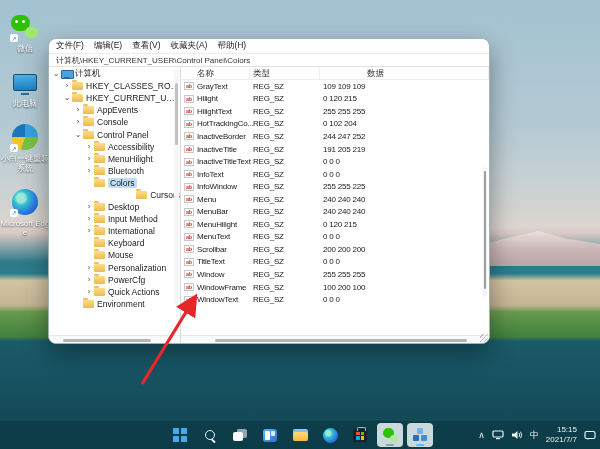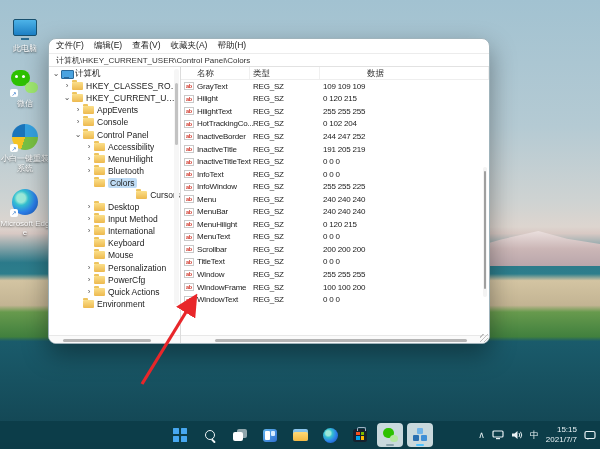--- a/index.html
+++ b/index.html
@@ -149,32 +149,32 @@
 </style>
 </head>
 <body>
 
 <div class="screen">
   <div class="mountain"></div>
 
   <div class="dicons">
     <div class="dicon">
       <div class="glyph">
-        <div class="ic-pc-screen"></div>
-          <div class="ic-pc-stand"></div>
-      </div>
-      <div class="lbl">此电脑</div>
-    </div>
-    <div class="dicon">
-      <div class="glyph">
         <div class="ic-wechat-big"></div>
           <div class="ic-wechat-small"></div>
         <div class="shortcut-badge">↗</div>
       </div>
       <div class="lbl">微信</div>
+    </div>
+    <div class="dicon">
+      <div class="glyph">
+        <div class="ic-pc-screen"></div>
+          <div class="ic-pc-stand"></div>
+      </div>
+      <div class="lbl">此电脑</div>
     </div>
     <div class="dicon">
       <div class="glyph">
         <div class="ic-xb"></div>
         <div class="shortcut-badge">↗</div>
       </div>
       <div class="lbl">小白一键重装系统</div>
     </div>
     <div class="dicon">
       <div class="glyph">
@@ -407,21 +407,21 @@
             <div class="lrow">
               <span class="ic-regsz">ab</span>
               <span class="lc-name">Window</span>
               <span class="lc-type">REG_SZ</span>
               <span class="lc-data">255 255 255</span>
             </div>
             <div class="lrow">
               <span class="ic-regsz">ab</span>
               <span class="lc-name">WindowFrame</span>
               <span class="lc-type">REG_SZ</span>
-              <span class="lc-data">100 100 200</span>
+              <span class="lc-data">100 200 100</span>
             </div>
             <div class="lrow">
               <span class="ic-regsz">ab</span>
               <span class="lc-name">WindowText</span>
               <span class="lc-type">REG_SZ</span>
               <span class="lc-data">0 0 0</span>
             </div>
           </div>
         <div class="hscroll">
           <div class="thumb" style="left:34px; right:22px;"></div>

